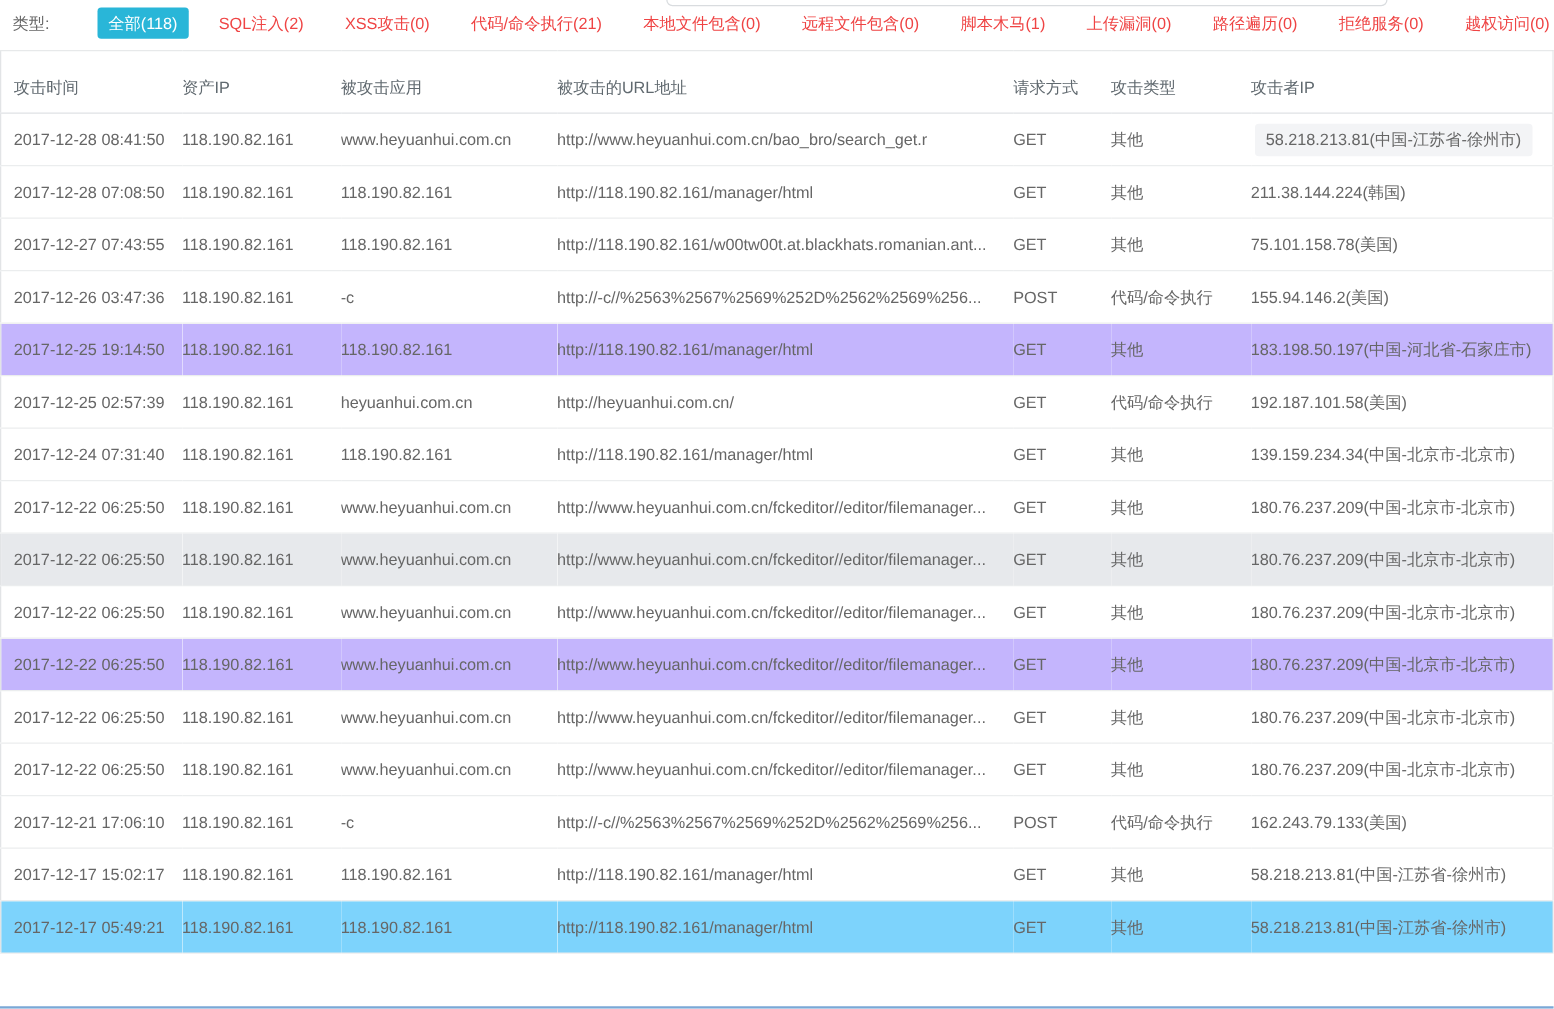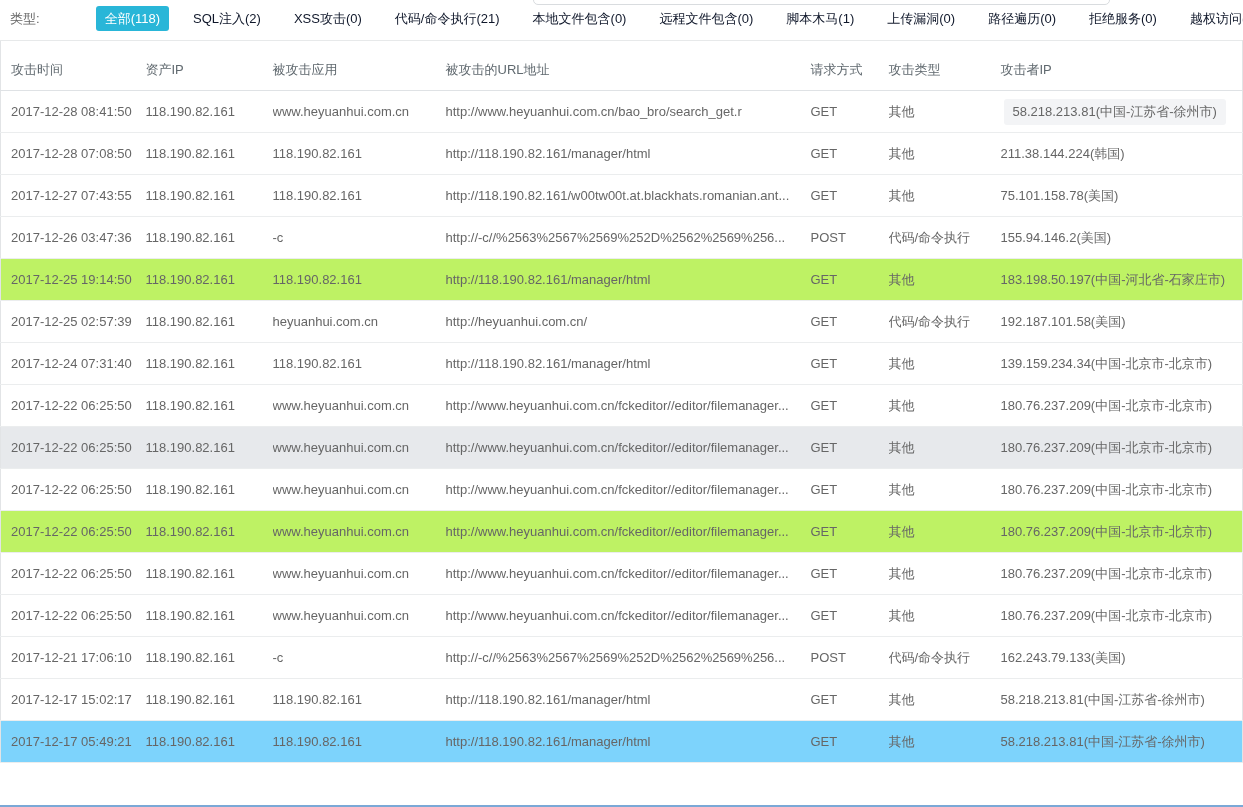--- a/index.html
+++ b/index.html
@@ -18,23 +18,23 @@
   }
 
   
   .filter-bar {
     position: relative;
     padding: 10px 10px 8px 10px;
     font-size: 13px;
     display: flex; align-items: center; flex-wrap: nowrap;
     white-space: nowrap;
   }
-  .filter-label { color: #666; margin-right: 32px; }
+  .filter-label { color: #666; margin-right: 14px; }
   .tab {
-    color: #0f172a; margin-right: 15px; padding: 5px 9px;
+    color: #ef4444; margin-right: 15px; padding: 5px 9px;
     border-radius: 3px; cursor: pointer;
   }
   .tab.active { background: #29b6d8; color: #fff; margin-left: 24px; }
 
   
   .log-table-wrap { margin-top: 4px; }
   table.log-table {
     width: 1243px; border-collapse: collapse; table-layout: fixed;
     font-size: 13px;
     border-left: 1px solid #e2e4e6; border-right: 1px solid #e2e4e6;
@@ -54,21 +54,21 @@
     border-bottom: 1px solid #dfe2e5; height: 50px;
     line-height: 19px;
   }
   .log-table th:first-child { padding-left: 10px; }
   .log-table td {
     height: 42px; padding: 0 8px 0 0; vertical-align: middle;
     border-bottom: 1px solid #ebedee; color: #666;
     overflow: hidden; white-space: nowrap; text-overflow: clip;
   }
   .log-table td:first-child { padding-left: 10px; }
-  tr.striped td { background: #bef264; }
+  tr.striped td { background: #c4b5fd; }
   tr.hover td { background: #e7e9ec; }
   tr.selected td { background: #7dd3fc; }
 
   .ip-chip {
     display: inline-block; background: #f3f4f6; border-radius: 3px;
     padding: 4px 9px; margin-left: 3px; color: #666;
   }
 
   
   .bottom-cutoff {

